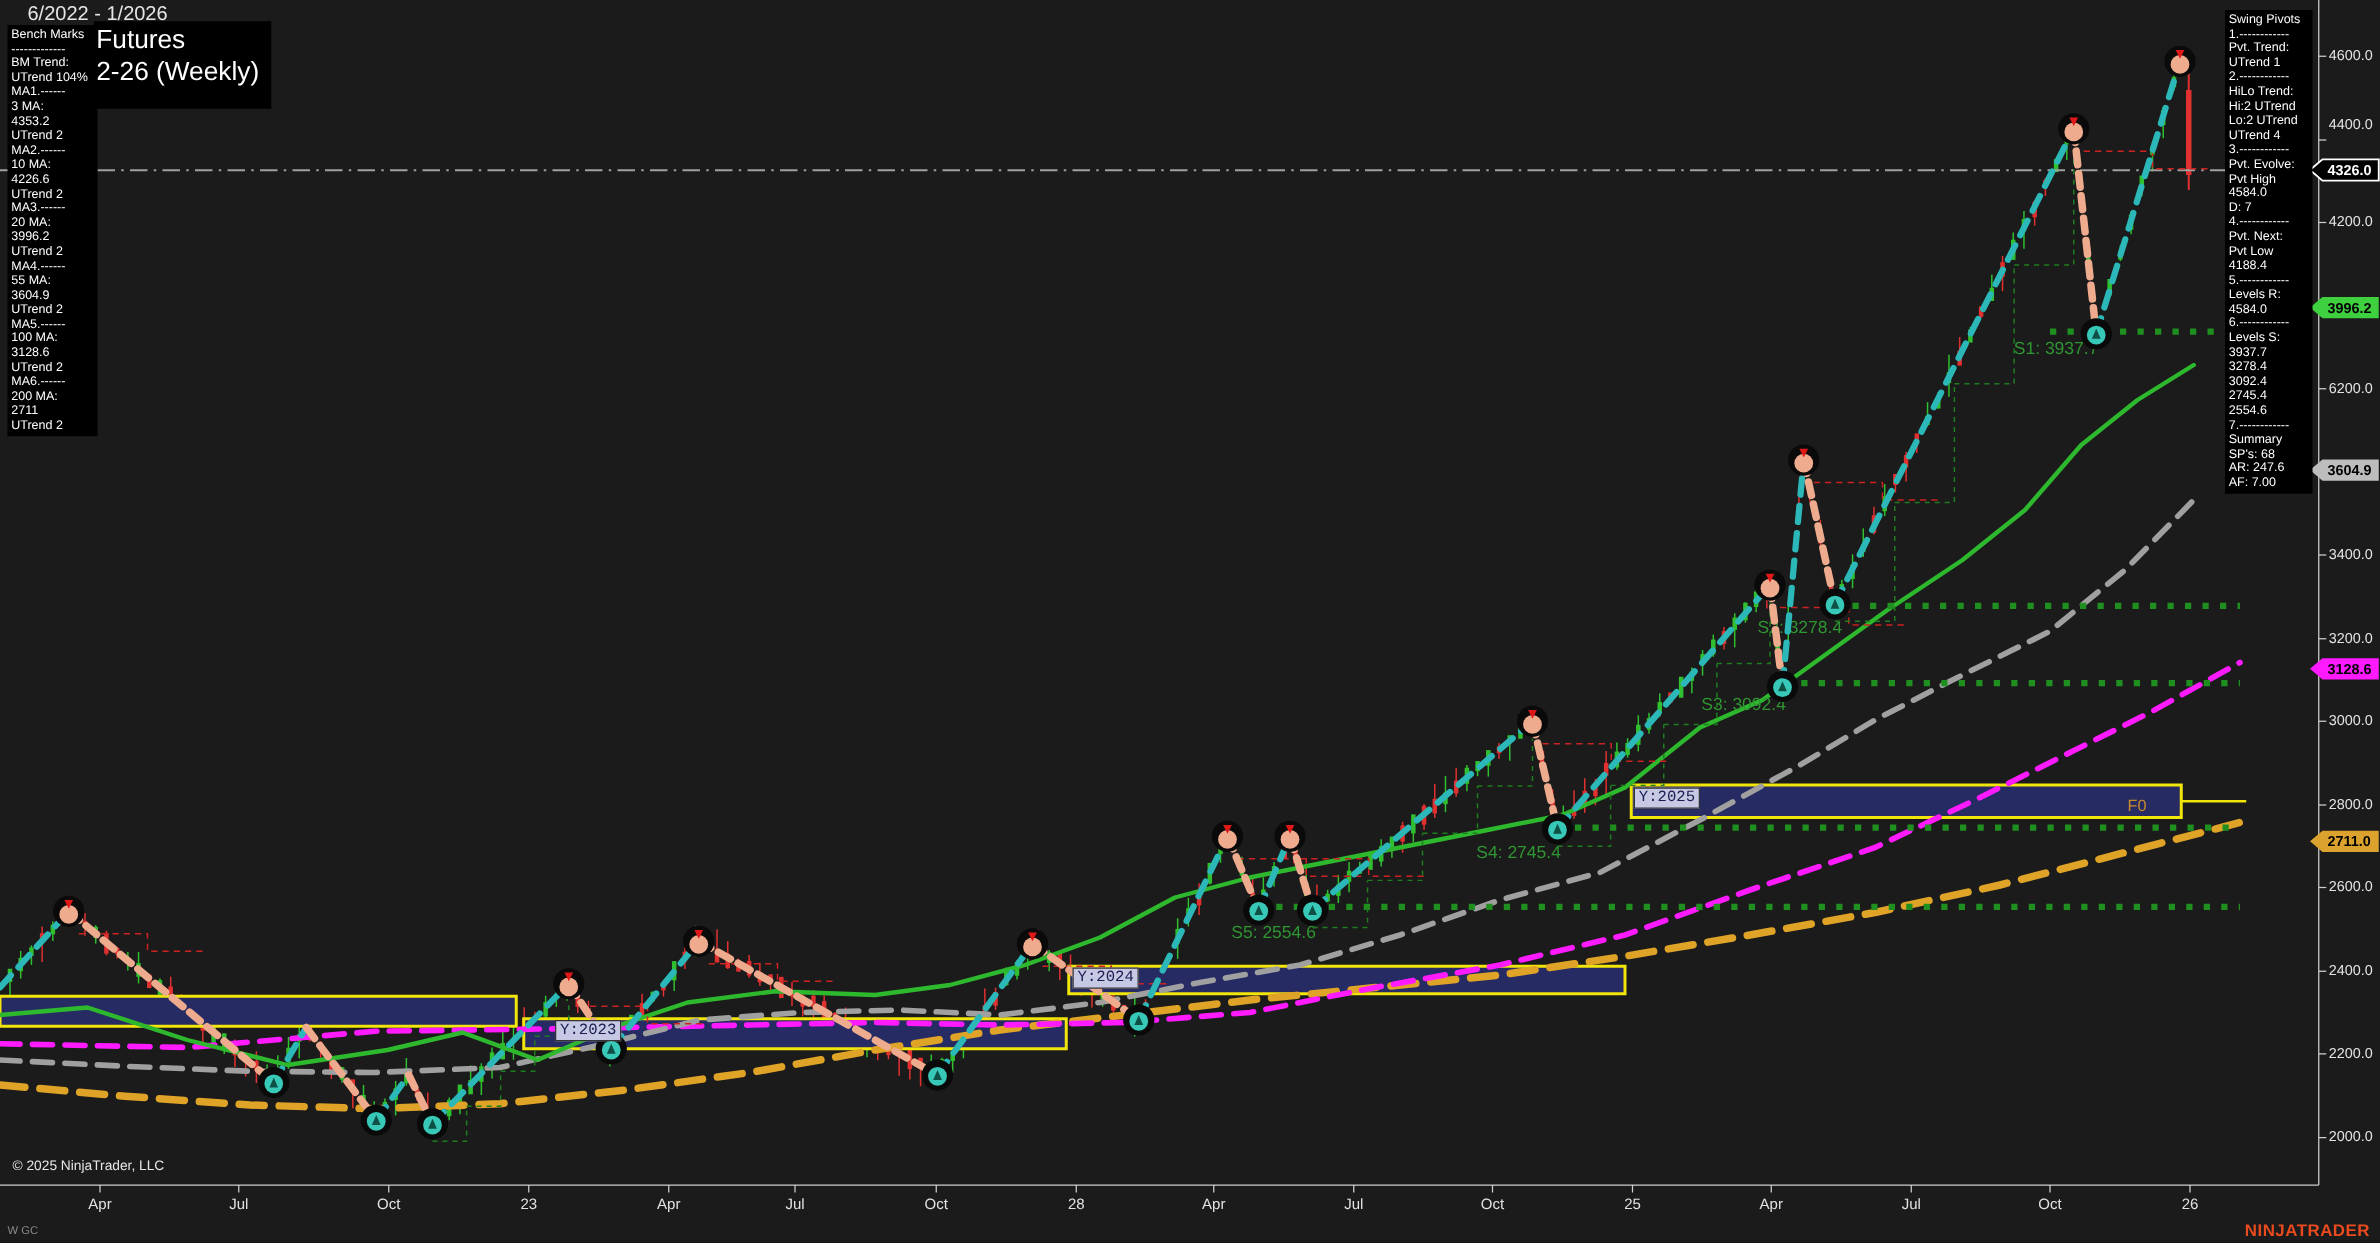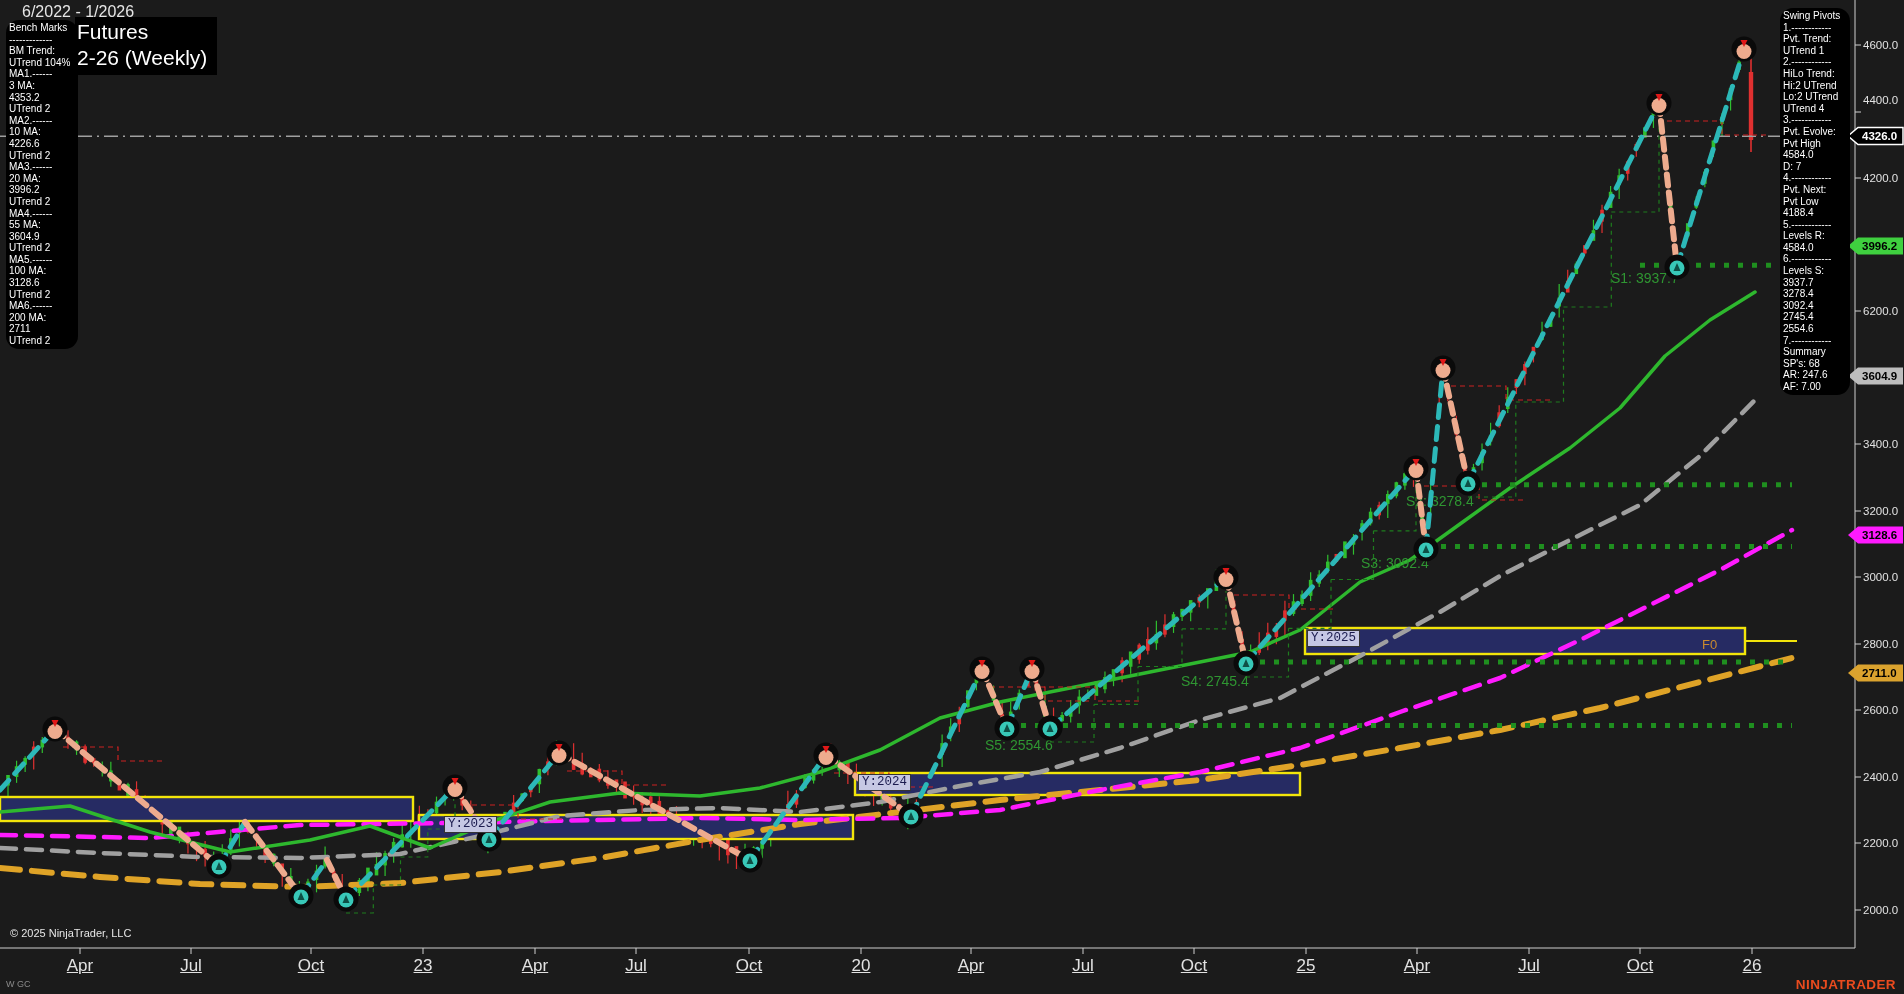--- a/index.html
+++ b/index.html
@@ -2,26 +2,26 @@
 <html><head>
 <meta charset="utf-8">
 <style>
   html,body{margin:0;padding:0;background:#101010;}
   #root{position:relative;width:1904px;height:994px;background:#1b1b1b;overflow:hidden;
         font-family:"Liberation Sans",sans-serif;}
   #chart-svg{position:absolute;left:0;top:0;}
   .overlay{position:absolute;}
   #date-range{left:22px;top:3px;font-size:16px;color:#e6e6e6;white-space:nowrap;text-align:right;}
   #title-box{left:75px;top:17px;background:#000;color:#fff;font-size:21px;line-height:26px;
-             padding:2px 10px 4px 2px;white-space:nowrap;}
-  .panel{background:#000;color:#fff;font-size:10px;line-height:11.6px;padding:2px 3px;white-space:nowrap;border-radius:13px;}
+             padding:2px 10px 16px 2px;white-space:nowrap;}
+  .panel{background:#000;color:#fff;font-size:10px;line-height:11.6px;padding:2px 3px;white-space:nowrap;}
   #bm-panel{left:6px;top:20px;width:66px;z-index:6;}
   #sp-panel{left:1780px;top:8px;width:64px;z-index:6;}
   .ptick{position:absolute;left:1863px;font-size:11.5px;color:#e2e2e2;transform:translateY(-50%);white-space:nowrap;}
-  .ttick{position:absolute;top:956px;font-size:17px;color:#e2e2e2;transform:translateX(-50%);white-space:nowrap;text-decoration:underline;}
+  .ttick{position:absolute;top:956px;font-size:12px;color:#e2e2e2;transform:translateX(-50%);white-space:nowrap;}
   .chip{position:absolute;background:#c6c8e4;color:#1b1b4e;border:1.5px solid #343434;
         font-family:"Liberation Mono",monospace;font-size:12.5px;line-height:15px;padding:0 3px;z-index:4;}
   #copyright{left:10px;top:927px;font-size:11px;color:#e6e6e6;}
   #watermark{left:6px;top:979px;font-size:9px;color:#8a8a8a;}
   #brand{right:8px;top:977px;font-size:13.5px;font-weight:bold;letter-spacing:0.4px;color:#ea4b1e;}
 </style>
 </head>
 <body>
 
 <div id="root">
@@ -757,21 +757,21 @@
       <div class="ptick" style="top: 910px;">2000.0</div>
     </div>
   <div id="time-labels">
       <div class="ttick" style="left: 80px;">Apr</div>
       <div class="ttick" style="left: 191px;">Jul</div>
       <div class="ttick" style="left: 311px;">Oct</div>
       <div class="ttick" style="left: 423px;">23</div>
       <div class="ttick" style="left: 535px;">Apr</div>
       <div class="ttick" style="left: 636px;">Jul</div>
       <div class="ttick" style="left: 749px;">Oct</div>
-      <div class="ttick" style="left: 861px;">20</div>
+      <div class="ttick" style="left: 861px;">28</div>
       <div class="ttick" style="left: 971px;">Apr</div>
       <div class="ttick" style="left: 1083px;">Jul</div>
       <div class="ttick" style="left: 1194px;">Oct</div>
       <div class="ttick" style="left: 1306px;">25</div>
       <div class="ttick" style="left: 1417px;">Apr</div>
       <div class="ttick" style="left: 1529px;">Jul</div>
       <div class="ttick" style="left: 1640px;">Oct</div>
       <div class="ttick" style="left: 1752px;">26</div>
     </div>
   <div id="chips">

